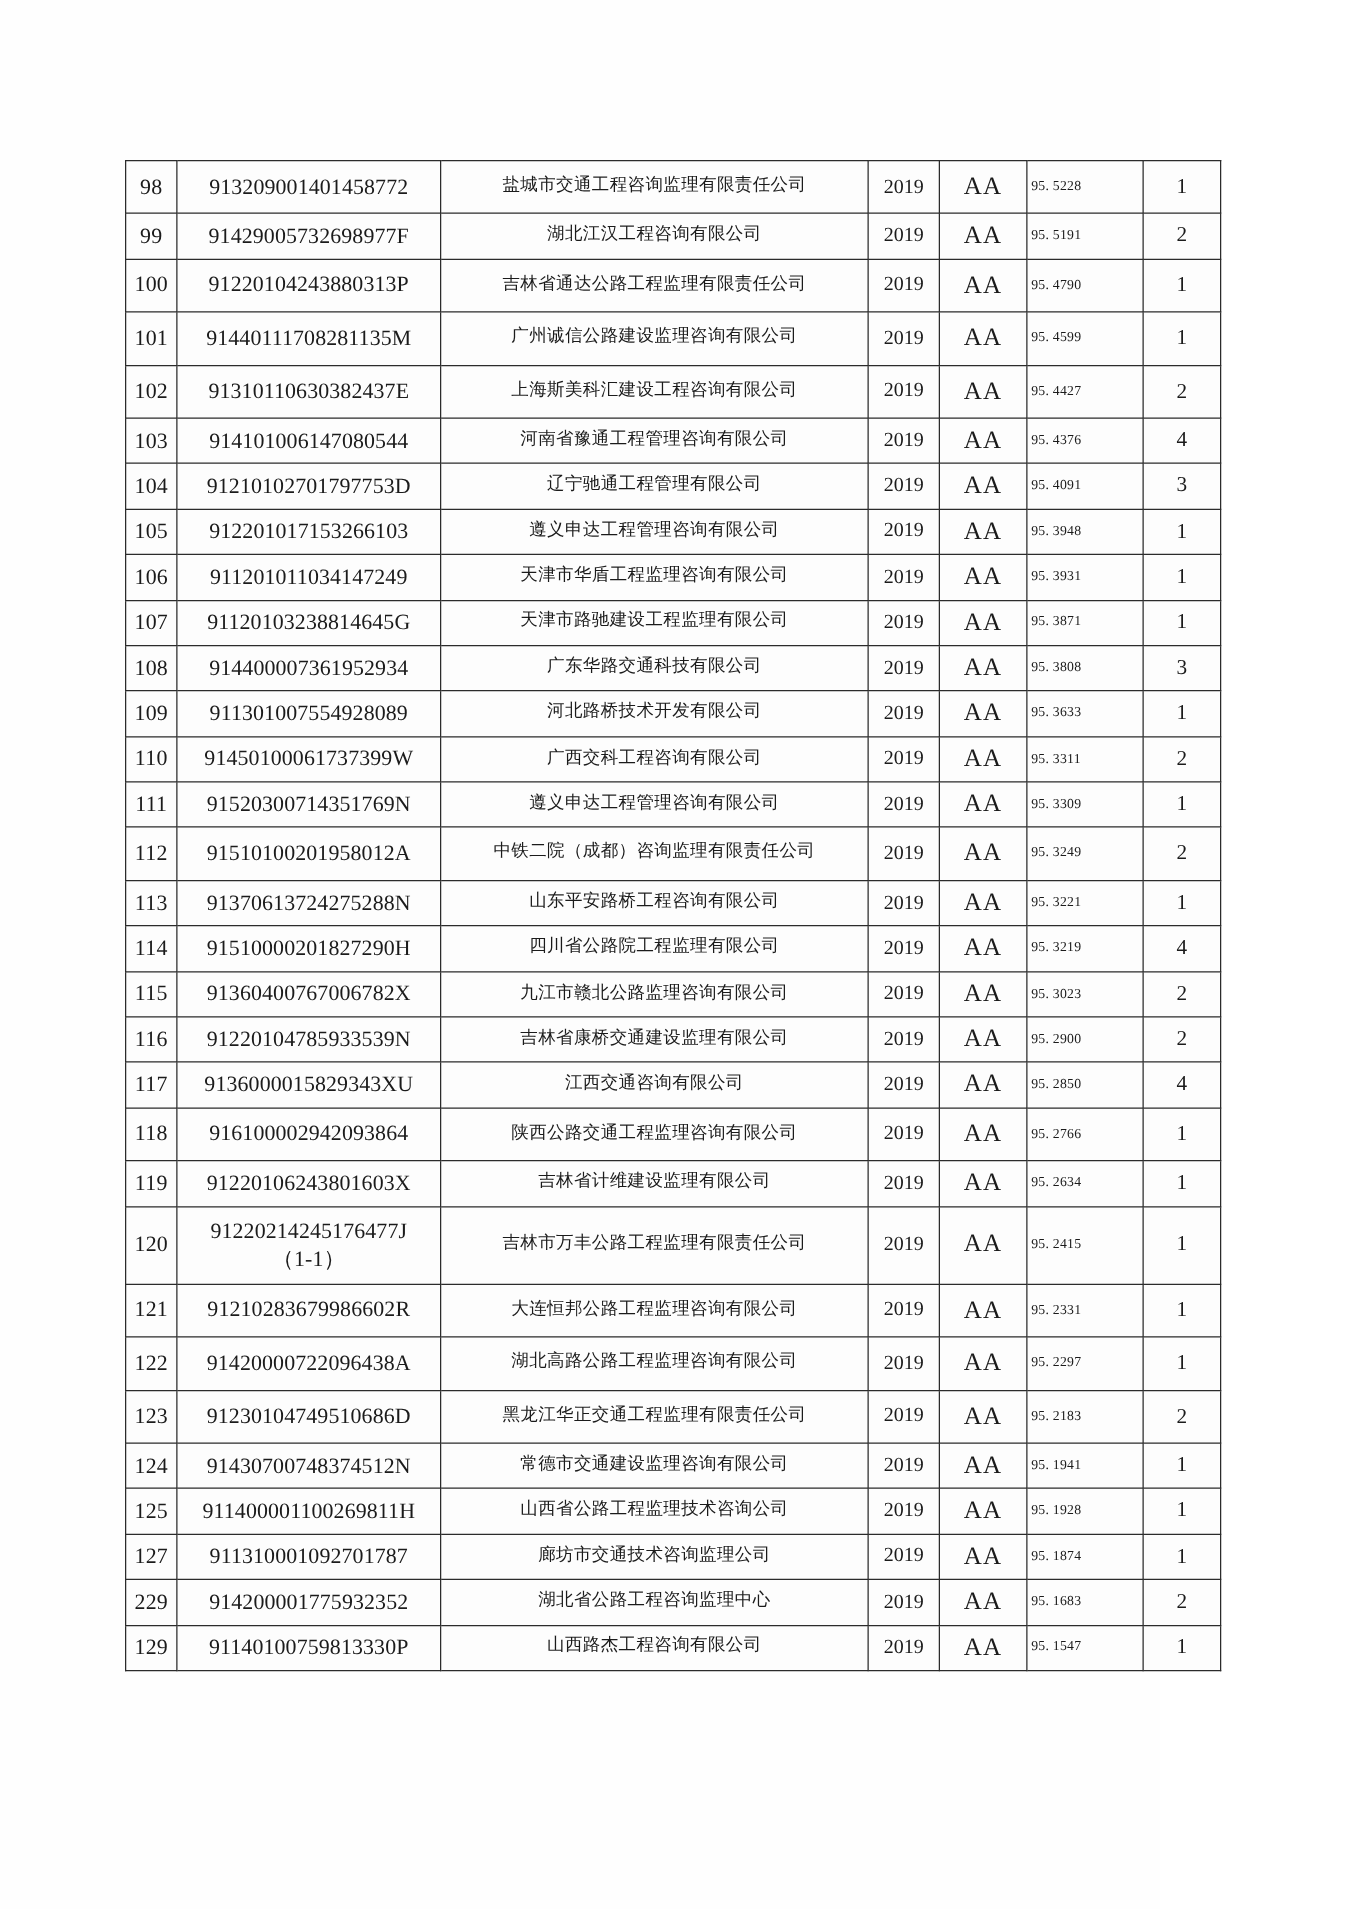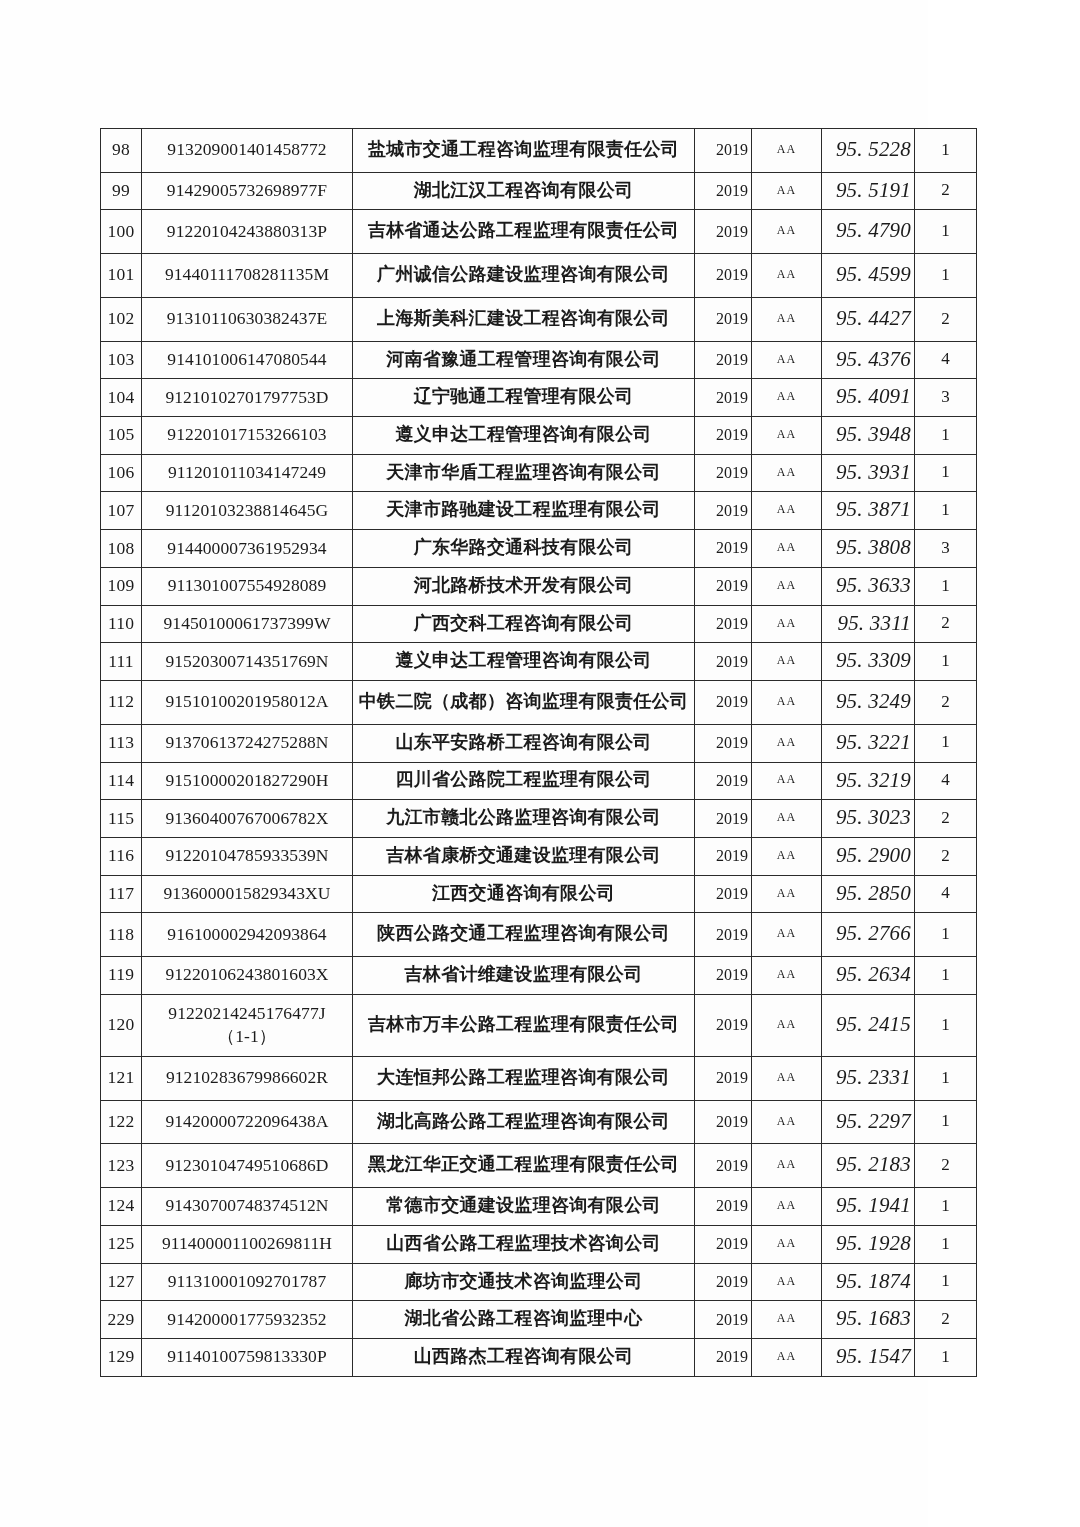--- a/index.html
+++ b/index.html
@@ -59,25 +59,25 @@
 
   .cell-inner {
     display: block;
     padding: 4px 3px 5px 3px;
     min-height: 21px;
     box-sizing: border-box;
   }
 
   .c-seq-cell   { text-align: center; font-size: 17.5px; letter-spacing: .2px; }
   .c-code-cell  { text-align: center; font-size: 17.5px; letter-spacing: .1px; white-space: pre-line; }
-  .c-name-cell  { text-align: justify; text-align-last: center; font-size: 18px; letter-spacing: .3px; padding-left: 5px; padding-right: 5px; font-weight: bold; }
+  .c-name-cell  { text-align: justify; text-align-last: center; font-size: 14px; letter-spacing: .3px; padding-left: 5px; padding-right: 5px; }
   .c-name-cell.single { text-align: center; text-align-last: center; }
-  .c-year-cell  { text-align: right; font-size: 16px; }
-  .c-grade-cell { text-align: center; font-size: 12px; letter-spacing: 1px; }
-  .c-score-cell { text-align: right; font-size: 21px; letter-spacing: .2px; font-style: italic; }
+  .c-year-cell  { text-align: center; font-size: 16px; }
+  .c-grade-cell { text-align: center; font-size: 20px; letter-spacing: 1px; }
+  .c-score-cell { text-align: left; font-size: 11px; letter-spacing: .2px; }
   .c-count-cell { text-align: center; font-size: 17px; }
 
   tr.row-tall td .cell-inner { padding-top: 7px; padding-bottom: 8px; }
 </style>
 </head>
 <body>
 
 <div id="page">
   <div id="table-wrap">
     <table class="rank-table">

